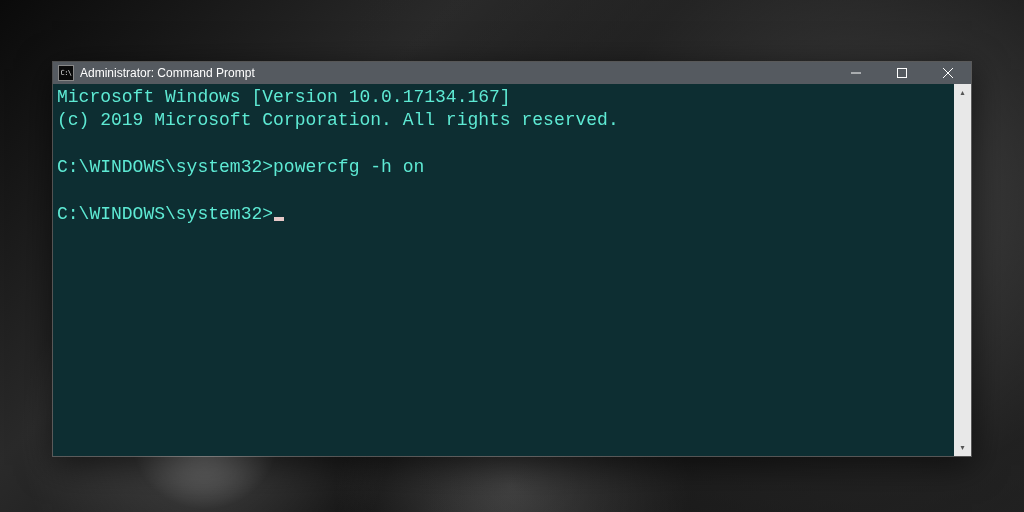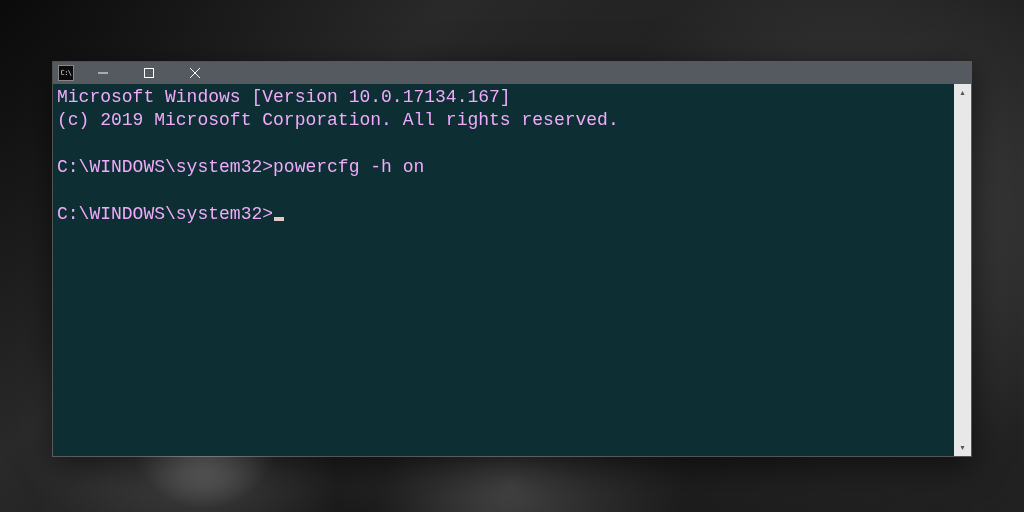--- a/index.html
+++ b/index.html
@@ -84,21 +84,21 @@
     
     .console-wrap {
       flex: 1;
       display: flex;
       background: #0d2e32;
     }
     
     .console {
       flex: 1;
       background: #0d2e32;
-      color: #f0abfc;
+      color: #5eead4;
       font-family: Consolas, "Courier New", monospace;
       font-size: 18px;
       line-height: 1.3;
       padding: 2px 4px;
       white-space: pre;
       overflow: hidden;
     }
     
     .console .line { min-height: 1.3em; }
     
@@ -130,20 +130,21 @@
   </style>
 </head>
 <body>
 
 <div class="desktop-bg"></div>
 
 <div class="window">
 
   <div class="titlebar">
     <div class="titlebar-icon">C:\</div>
+    <div class="titlebar-text">Administrator: Command Prompt</div>
     <div class="titlebar-controls">
       <div class="titlebar-btn">
         <svg width="10" height="10" viewBox="0 0 10 10">
             <path d="M0 5 H10" stroke="#fff" stroke-width="1"></path>
           </svg>
       </div>
       <div class="titlebar-btn">
         <svg width="10" height="10" viewBox="0 0 10 10">
             <rect x="0.5" y="0.5" width="9" height="9" fill="none" stroke="#fff" stroke-width="1"></rect>
           </svg>

